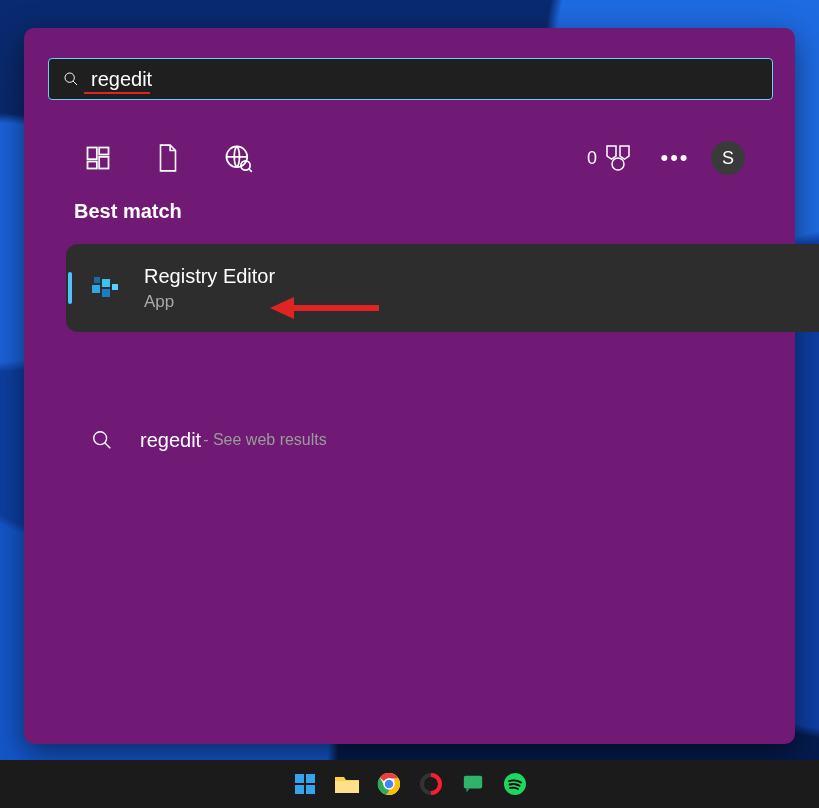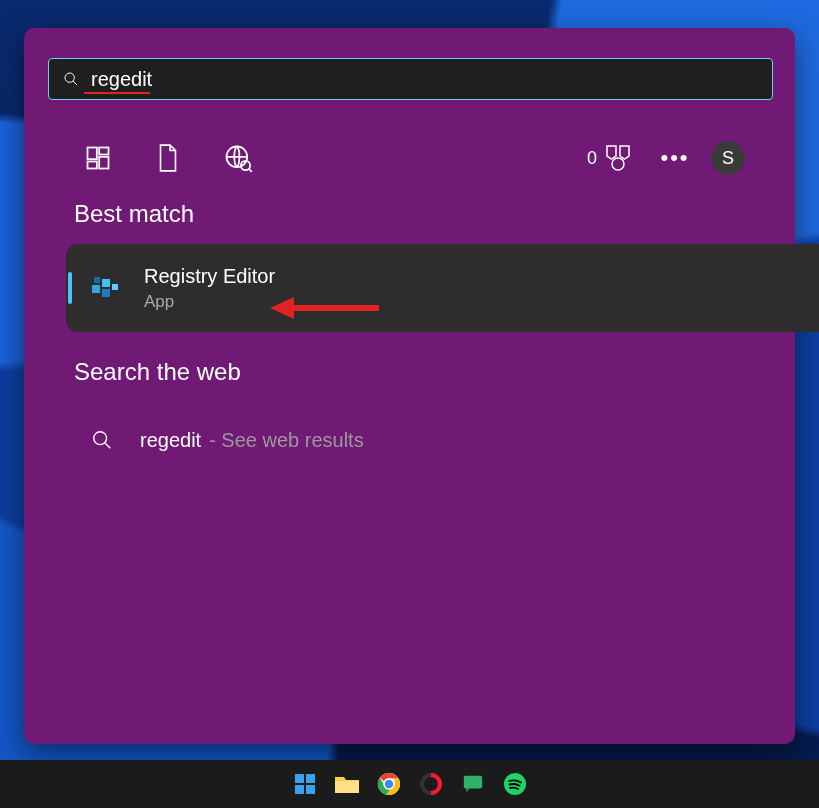--- a/index.html
+++ b/index.html
@@ -18,33 +18,33 @@
   .search-input{flex:1;background:transparent;border:none;outline:none;color:#fff;font-size:20px;font-family:inherit;caret-color:#fff;height:100%;}
   .underline-red{position:absolute;left:60px;top:64px;width:66px;height:2px;background:#e02424;}
   .filter-row{position:absolute;left:50px;top:100px;right:50px;height:60px;display:flex;align-items:center;}
   .filter-icon{width:48px;height:48px;display:flex;align-items:center;justify-content:center;cursor:pointer;}
   .filter-icon+ .filter-icon{margin-left:22px;}
   .spacer{flex:1;}
   .rewards{display:flex;align-items:center;color:#fff;font-size:18px;margin-right:22px;}
   .rewards span{margin-right:6px;}
   .more{width:40px;height:40px;display:flex;align-items:center;justify-content:center;color:#fff;font-size:22px;letter-spacing:2px;cursor:pointer;margin-right:16px;}
   .avatar{width:34px;height:34px;border-radius:50%;background:#3a3a3a;color:#fff;display:flex;align-items:center;justify-content:center;font-size:18px;cursor:pointer;}
-  .section-label{position:absolute;left:50px;color:#fff;font-size:24px;font-weight:400;}
+  .section-label{position:absolute;left:50px;color:#fff;font-size:20px;font-weight:700;}
   .label-best{top:172px;}
   .label-web{top:330px;}
   .best-item{position:absolute;left:42px;top:216px;width:804px;height:88px;background:#2d2d2d;border-radius:12px;display:flex;align-items:center;cursor:pointer;}
   .best-item .accent{width:4px;height:32px;background:#4cc2ff;border-radius:2px;margin-left:2px;margin-right:14px;}
   .best-item .appicon{width:36px;height:36px;display:flex;align-items:center;justify-content:center;margin-right:22px;}
   .best-item .texts{display:flex;flex-direction:column;}
   .best-item .title{color:#fff;font-size:20px;}
   .best-item .sub{color:#a9a9a9;font-size:17px;margin-top:4px;}
   .web-item{position:absolute;left:58px;top:386px;width:695px;height:52px;display:flex;align-items:center;cursor:pointer;}
   .web-item .icon{width:40px;display:flex;justify-content:center;margin-right:18px;}
   .web-item .text{color:#fff;font-size:20px;}
-  .web-item .hint{color:#9b9b9b;font-size:20px;margin-left:8px;}
+  .web-item .hint{color:#9b9b9b;font-size:16px;margin-left:2px;}
   .arrow{position:absolute;left:240px;top:255px;pointer-events:none;}
   
   .taskbar{position:absolute;left:0;bottom:0;width:819px;height:48px;background:#1b1b1b;display:flex;align-items:center;justify-content:center;gap:14px;}
   .tb{width:28px;height:28px;border-radius:4px;display:flex;align-items:center;justify-content:center;cursor:pointer;}
   .stroke{stroke:#fff;stroke-width:1.5;fill:none;}
 </style>
 </head>
 <body>
 
 <div class="wallpaper"></div>
@@ -112,21 +112,20 @@
           <rect x="25" y="13" width="6" height="6" fill="#55d0ff"></rect>
         <rect x="7" y="6" width="6" height="6" fill="#1a6aa8"></rect>
       </svg>
     </div>
     <div class="texts">
       <div class="title">Registry Editor</div>
       <div class="sub">App</div>
     </div>
   </div>
 
-  <div class="section-label label-web">Search the web</div>
 
   <div class="web-item">
     <div class="icon">
       <svg width="22" height="22" viewBox="0 0 24 24">
           <circle cx="10" cy="10" r="7" class="stroke" stroke-width="2"></circle>
           <line x1="15" y1="15" x2="21" y2="21" class="stroke" stroke-width="2"></line>
         </svg>
     </div>
     <span class="text">regedit</span>
     <span class="hint">- See web results</span>

